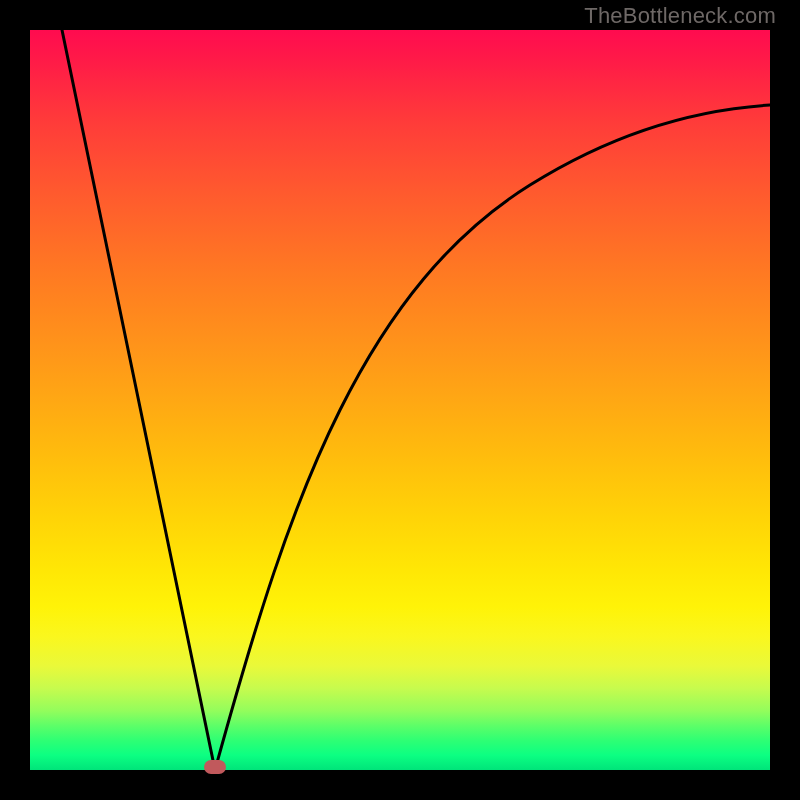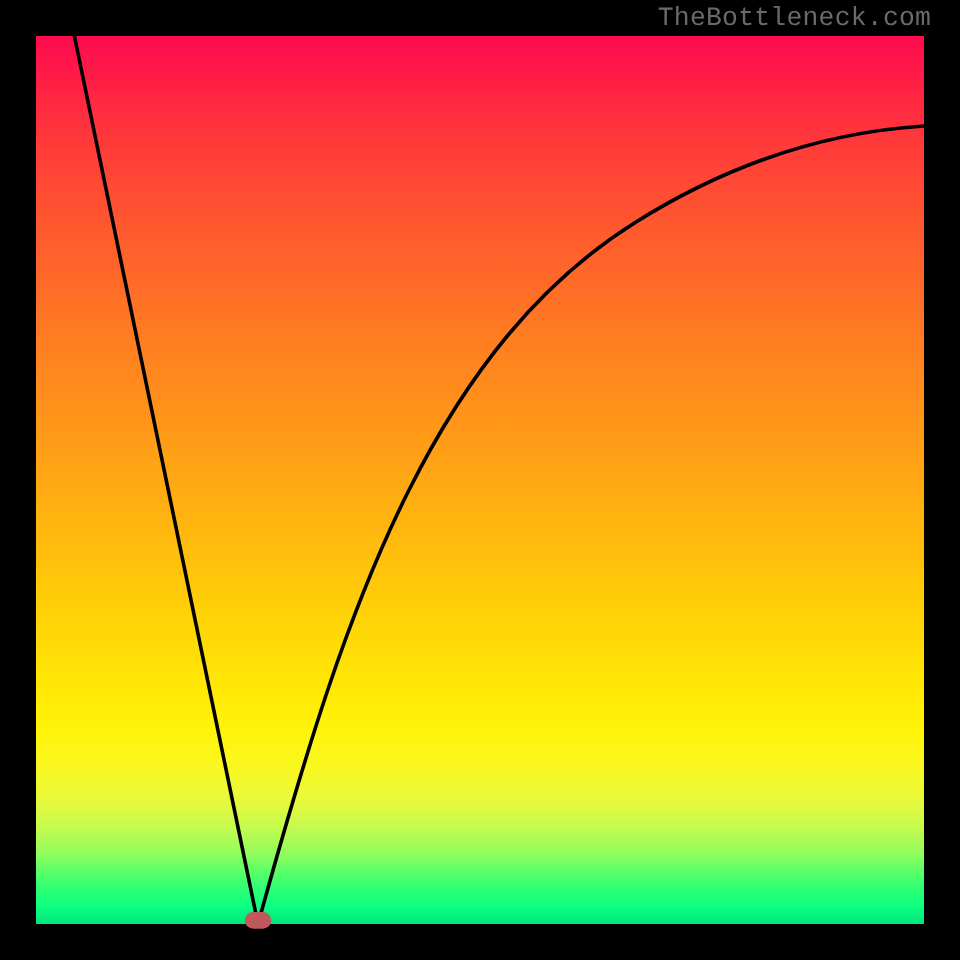--- a/index.html
+++ b/index.html
@@ -9,21 +9,20 @@
     height: 800px;
     background: #000;
     font-family: Arial, Helvetica, sans-serif;
     overflow: hidden;
   }
   .frame {
     position: relative;
     width: 800px;
     height: 800px;
     background: #000;
-    font-family: Liberation Mono, monospace;
   }
   .plot {
     position: absolute;
     left: 30px;
     top: 30px;
     width: 740px;
     height: 740px;
     
     background: linear-gradient(
       to bottom,

